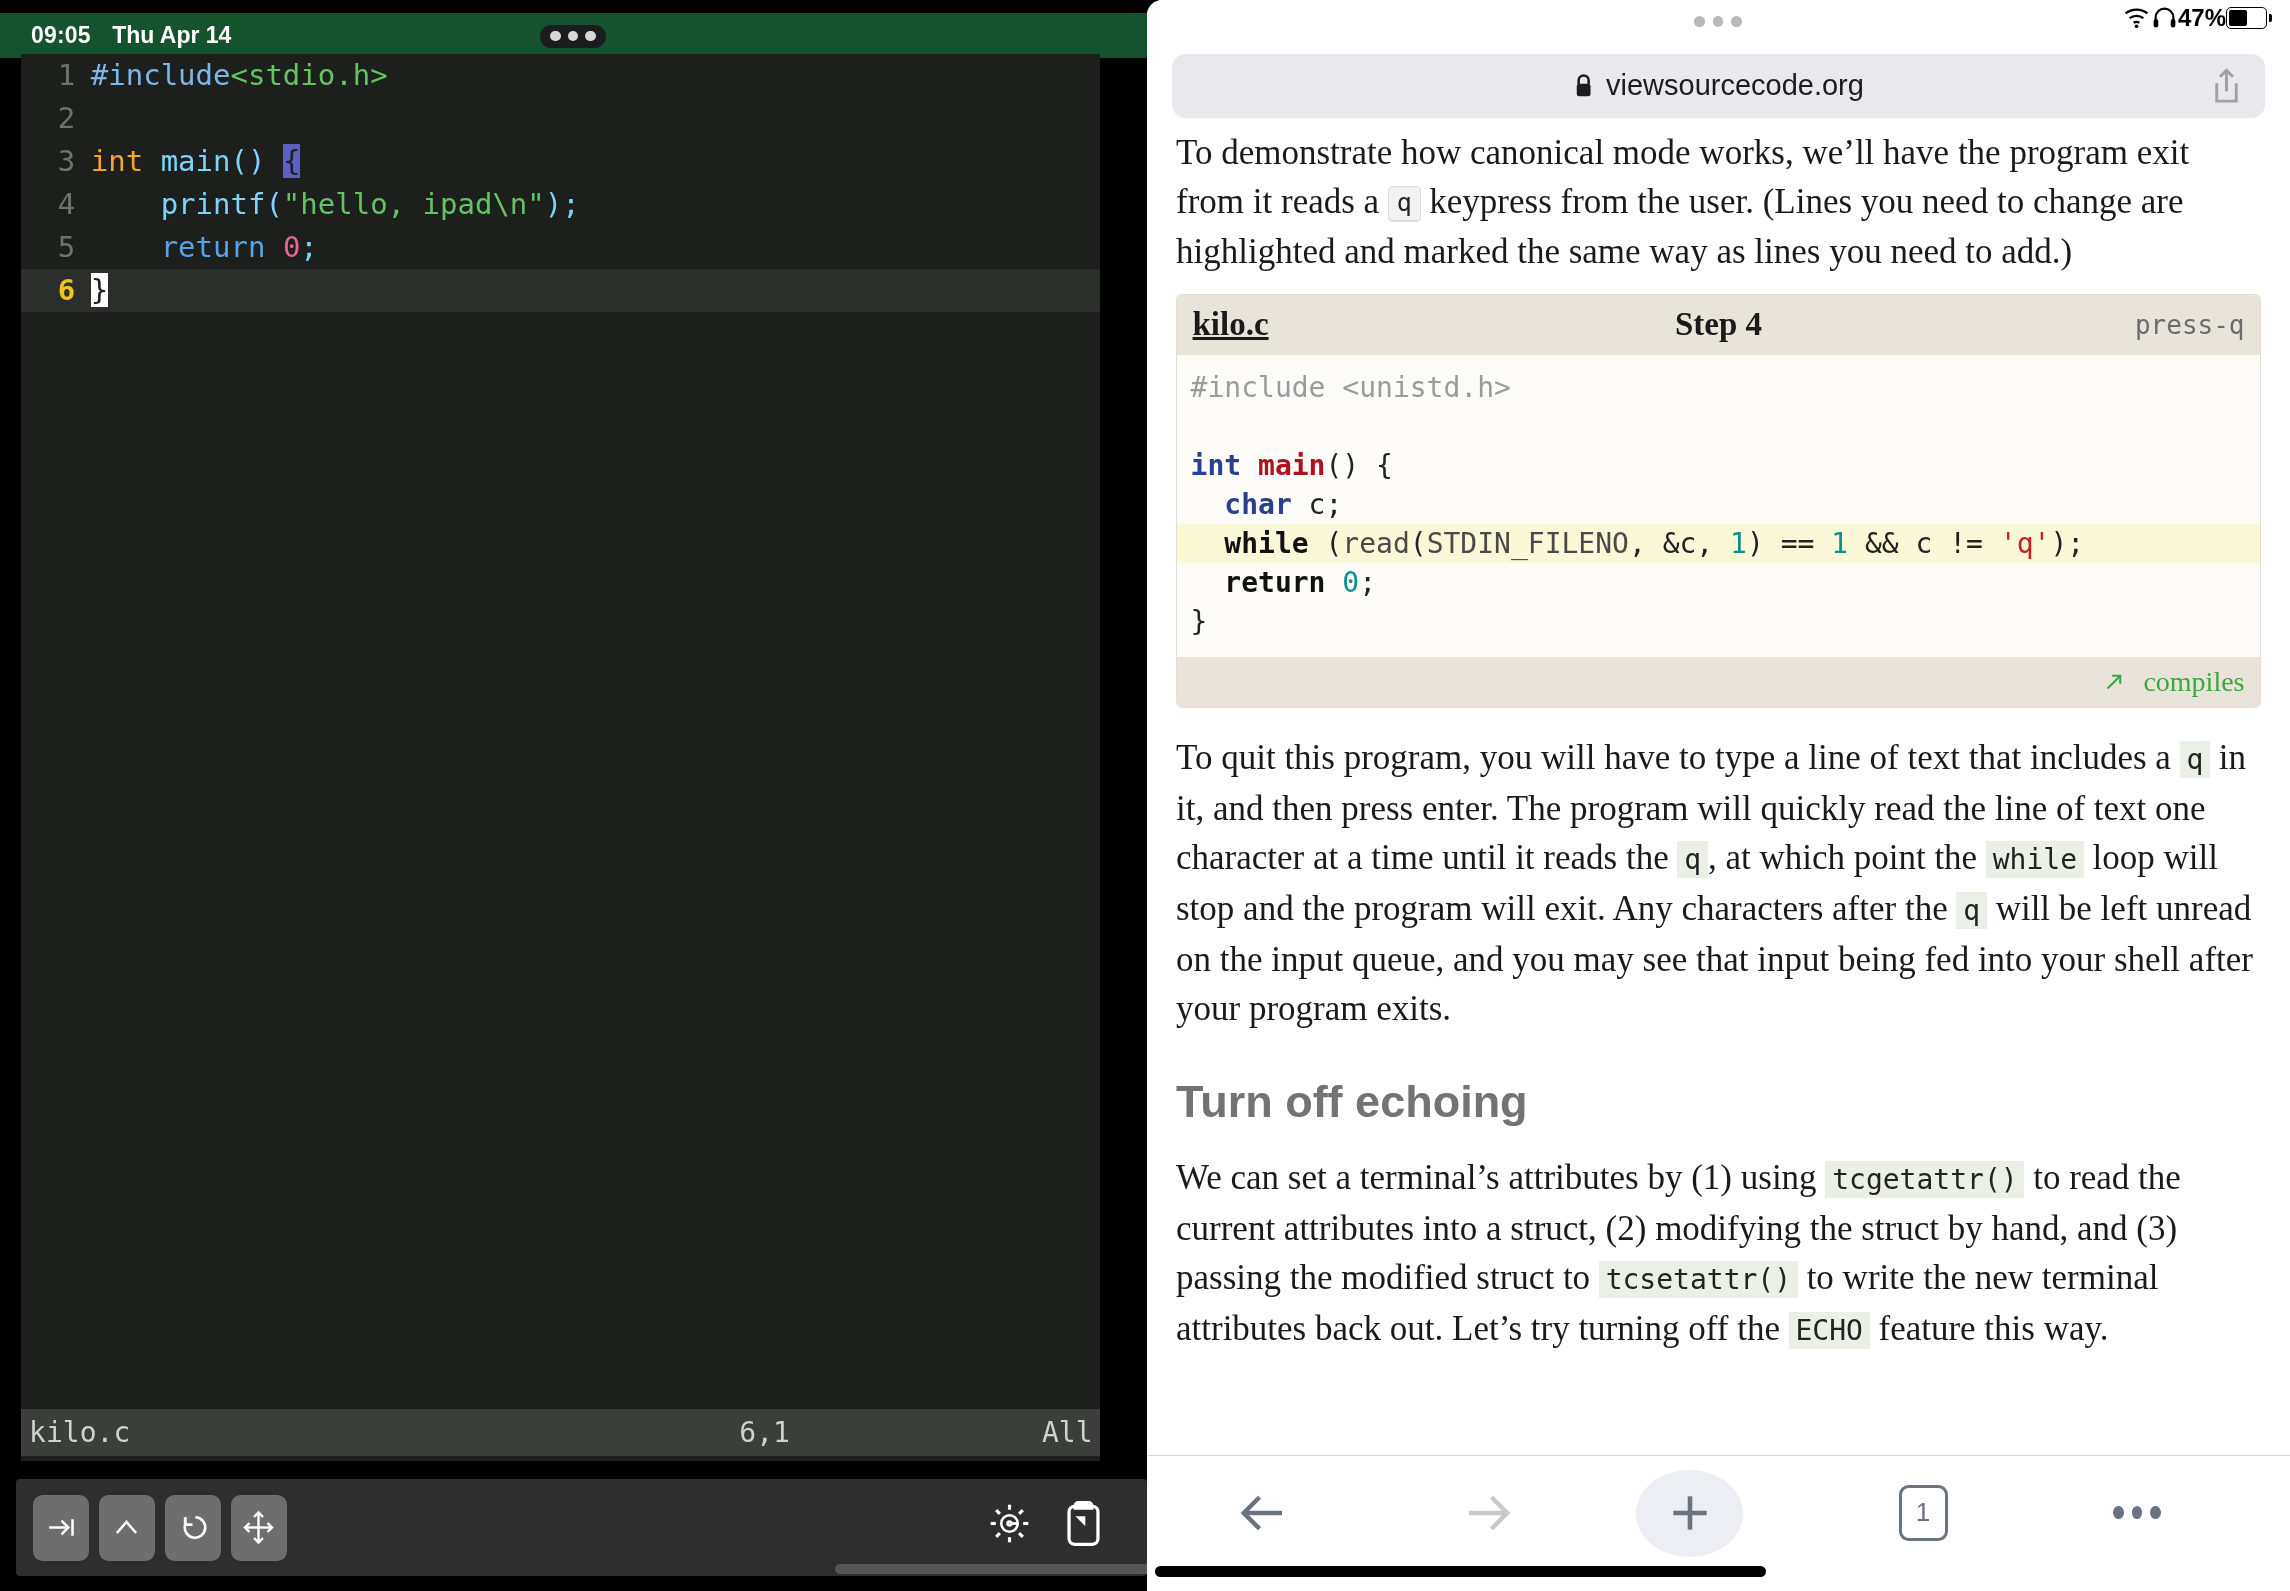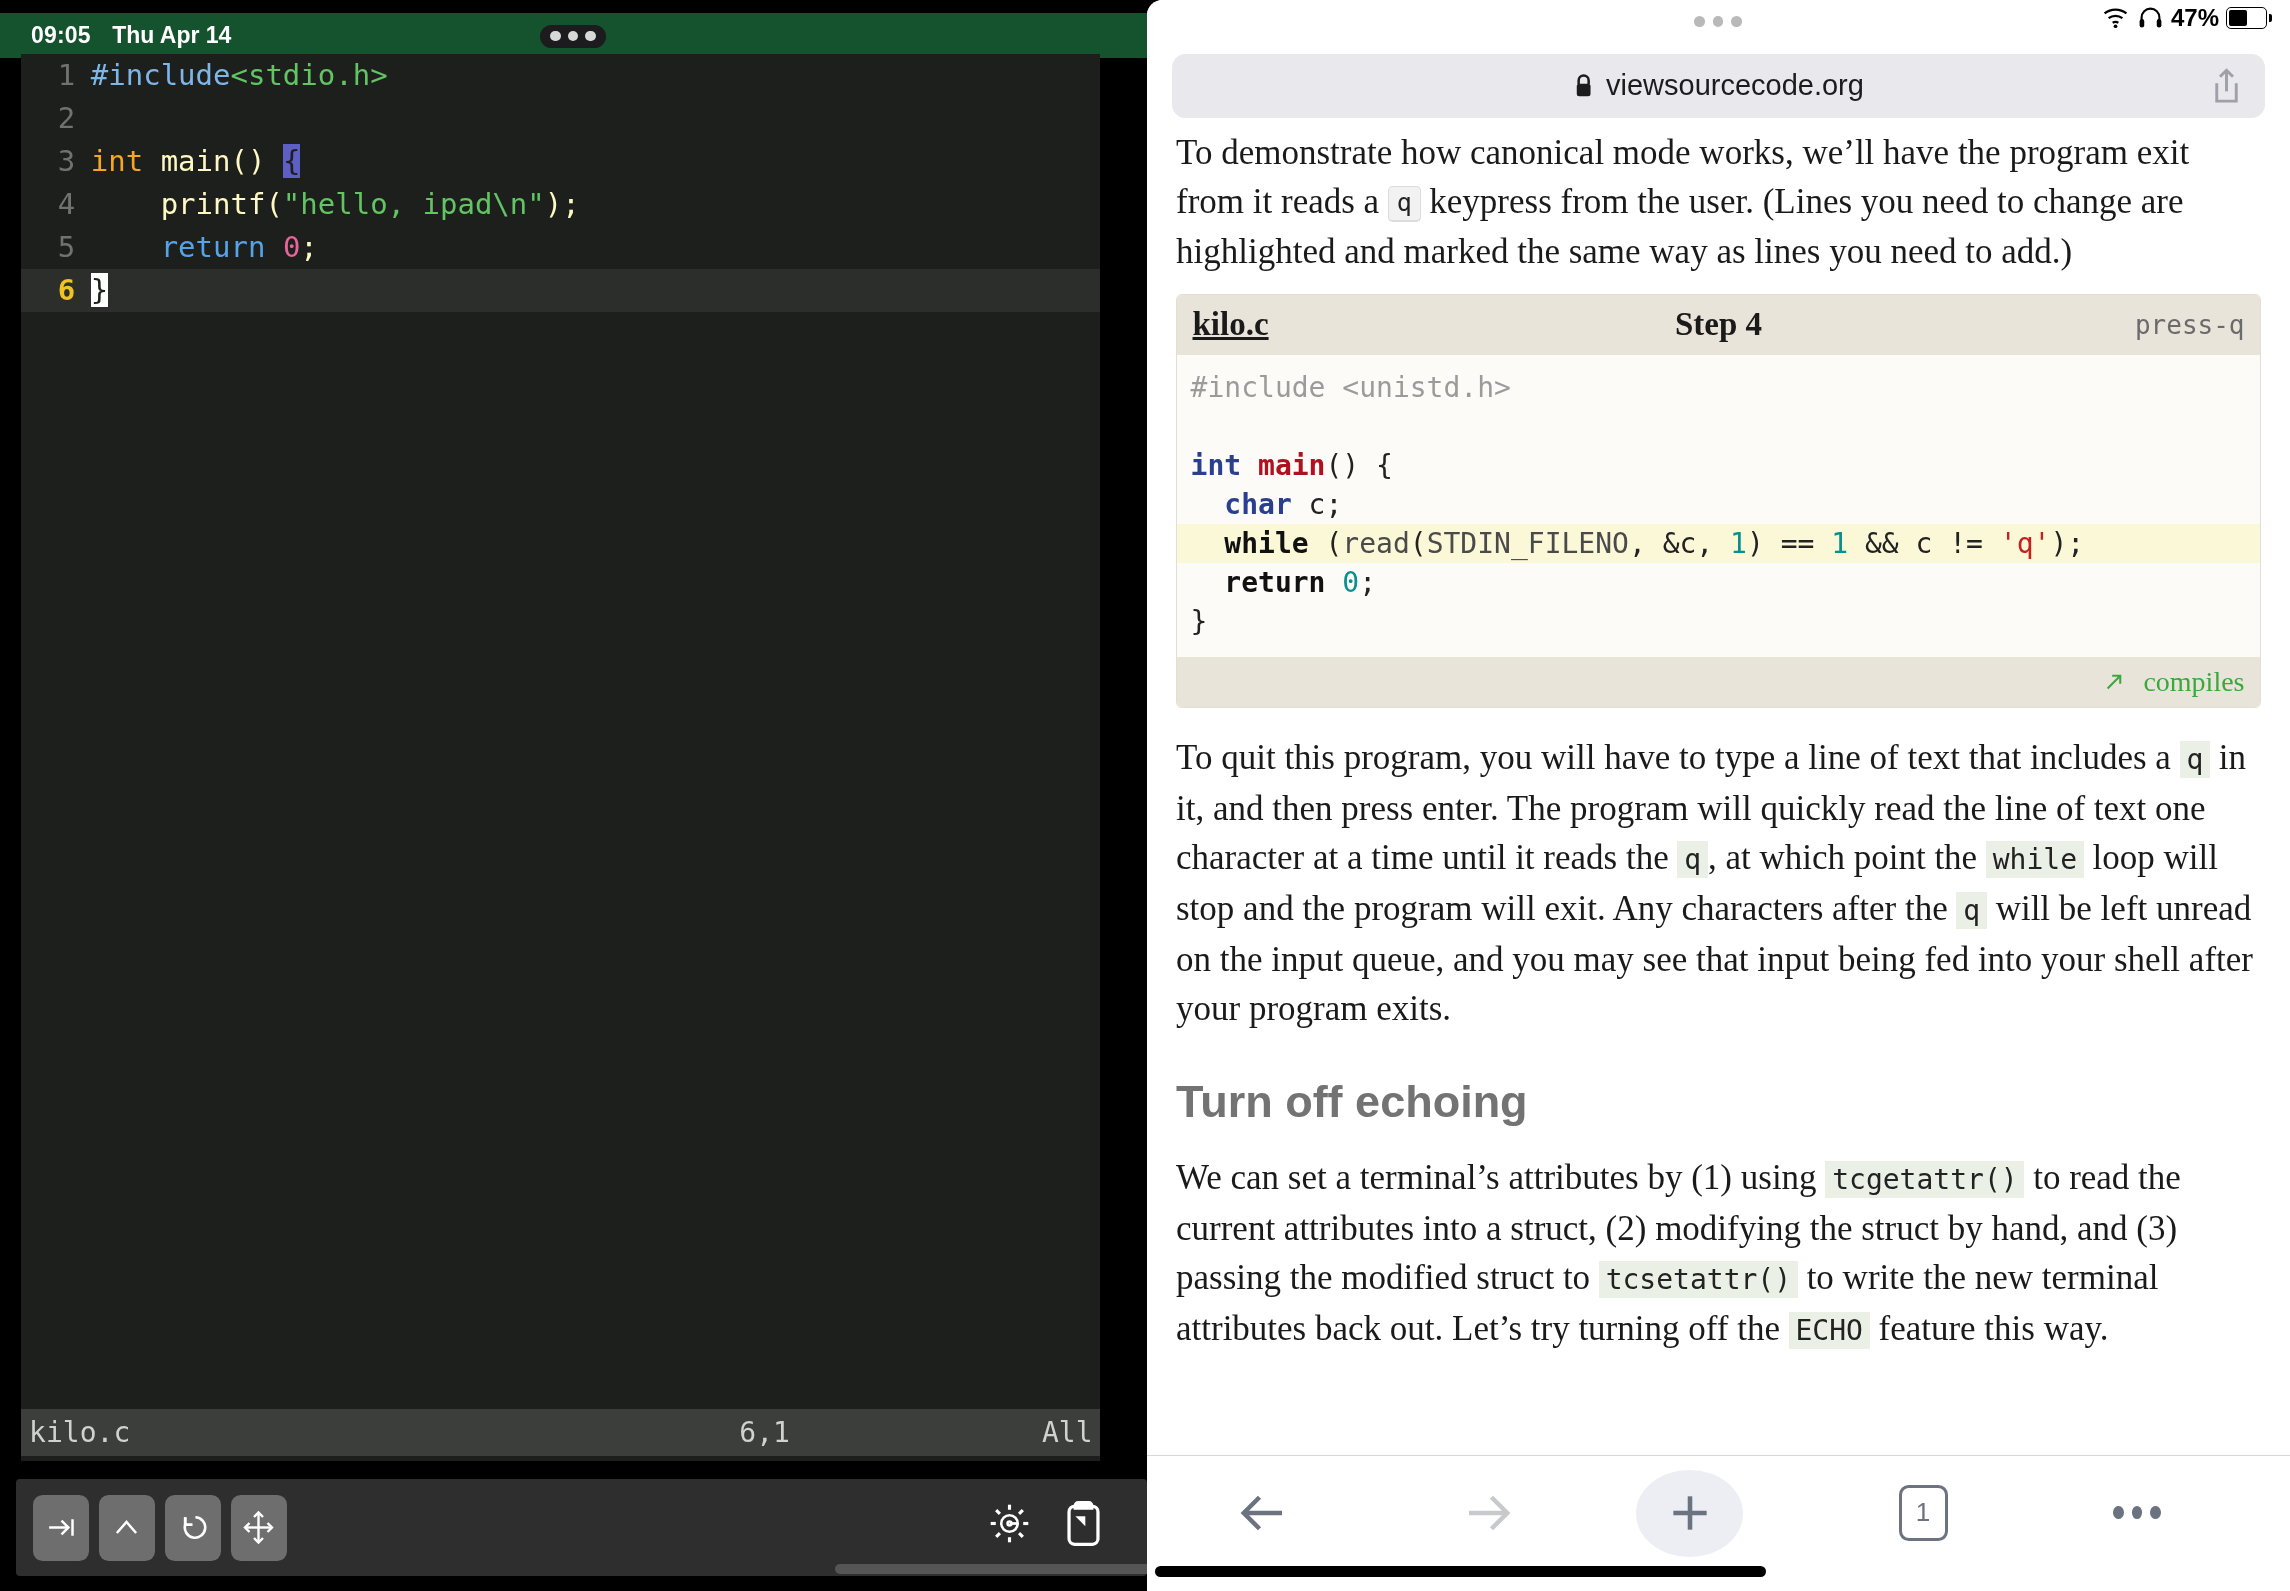--- a/index.html
+++ b/index.html
@@ -59,21 +59,21 @@
     color: #6f736f; margin-right: 15.5px;
   }
   .code-line.current { background: #2b2e2b; }
   .code-line.current .ln { color: #f0c420; font-weight: bold; }
   .tok-pre   { color: #7eb6e8; }
   .tok-inc   { color: #62c462; }
   .tok-type  { color: #f5a623; }
   .tok-str   { color: #62c462; }
   .tok-kw    { color: #56a3e8; }
   .tok-num   { color: #e8649a; }
-  .tok-plain { color: #fef9c3; margin-top: 24px; }
+  .tok-plain { color: #7dd3fc; margin-top: 24px; }
   .brace-match { background: #5d5fc4; color: #1d1f1d; }
   .cursor-block { background: #ffffff; color: #1d1f1d; }
 
   #vim-status {
     position: absolute; left: 0; top: 1355px;
     width: 1079px; height: 47px;
     background: #3b3e3b;
     color: #cfd2cf;
     font-family: "DejaVu Sans Mono", monospace;
     font-size: 28px;
@@ -126,21 +126,21 @@
   #safari-status .multitask-pill-light {
     position: absolute; left: 543px; top: 13.6px;
     width: 56px; height: 15.5px; border-radius: 7.8px;
     display: flex; align-items: center; justify-content: center; gap: 7.8px;
   }
   #safari-status .multitask-pill-light i {
     width: 10.7px; height: 10.7px; border-radius: 50%; background: #b9b9b9;
   }
   #safari-status .right-cluster {
     position: absolute; right: 23px; top: 3.9px;
-    display: flex; align-items: center; gap: 7px;
+    display: flex; align-items: center; gap: 0;
     font-size: 24px; font-weight: 600; color: #000;
   }
   .battery-shell {
     width: 41px; height: 21.3px; border: 1.9px solid #000; border-radius: 4.9px;
     position: relative; display: inline-block;
   }
   .battery-shell::after {
     content: ""; position: absolute; right: -5.8px; top: 5.8px;
     width: 2.9px; height: 7.8px; background: #000; border-radius: 0 1.9px 1.9px 0;
   }

